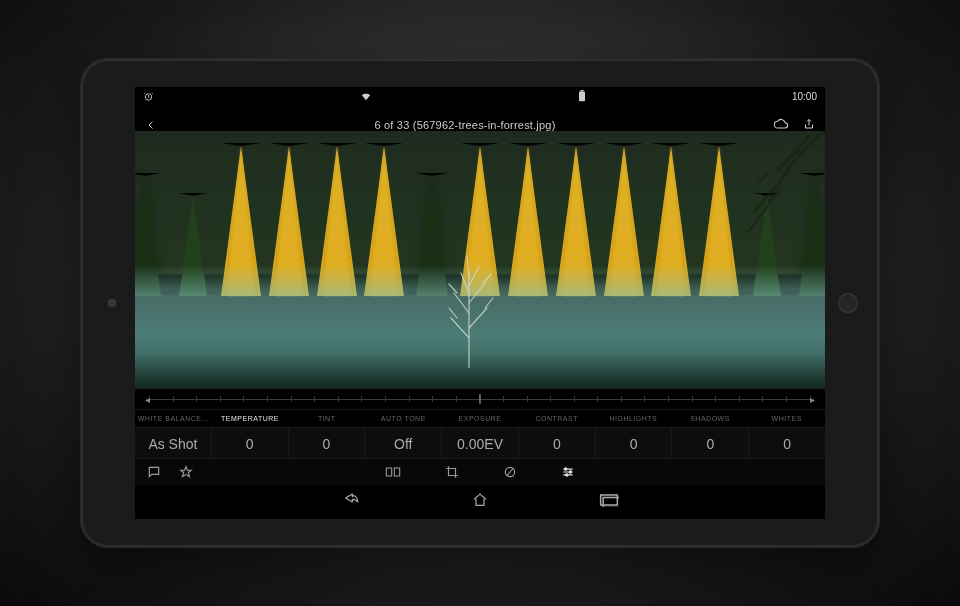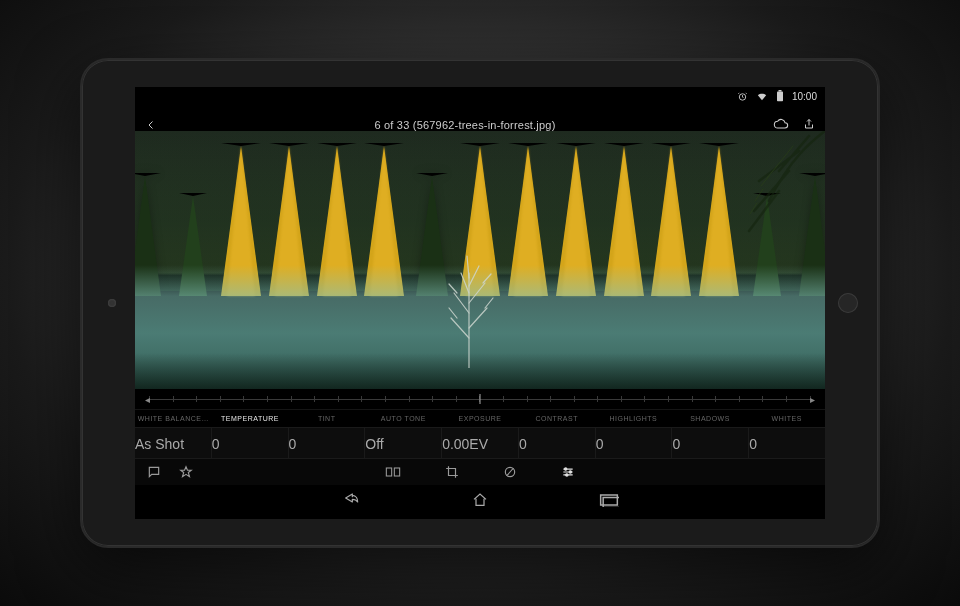--- a/index.html
+++ b/index.html
@@ -31,21 +31,21 @@
   }
   .screen {
     width: 690px; height: 432px;
     background: #000;
     position: relative;
     display: flex; flex-direction: column;
     overflow: hidden;
   }
   
   .statusbar {
-    height: 18px; display: flex; align-items: center; justify-content: flex-end;
+    height: 18px; display: flex; align-items: center; justify-content: space-between;
     padding: 0 8px; gap: 8px; color: #ddd; font-size: 10px;
     background: #000;
   }
   .statusbar svg { display:block; }
   
   .appbar {
     height: 26px; display: flex; align-items: flex-end; justify-content: space-between;
     padding: 0 10px; color: #ccc; font-size: 11px; background: #000;
   }
   .appbar .left, .appbar .right { display:flex; align-items:center; gap:14px; }
@@ -100,21 +100,21 @@
   
   .adjust-labels {
     height: 18px; background:#000; display:flex; border-top:1px solid #151515;
   }
   .adjust-labels .col { flex:1; text-align:center; font-size:7px; letter-spacing:0.5px;
     color:#666; text-transform:uppercase; line-height:18px; overflow:hidden; white-space:nowrap; }
   .adjust-labels .col.active { color:#e6e6e6; }
   .adjust-values {
     height: 32px; background:#0d0d0d; display:flex; border-top:1px solid #1a1a1a; border-bottom:1px solid #1a1a1a;
   }
-  .adjust-values .col { flex:1; text-align:left; font-size:14px; color:#aaa; line-height:32px;
+  .adjust-values .col { flex:1; text-align:center; font-size:14px; color:#aaa; line-height:32px;
     font-weight:300; }
   .adjust-values .col + .col { border-left:1px solid #1a1a1a; }
 
   
   .toolrow {
     height: 30px; background:#080808; display:flex; align-items:center; justify-content:center; gap:60px;
   }
   .toolrow.small { height:26px; gap:44px; }
   .toolrow .pad-left { position:absolute; left:12px; display:flex; gap:18px; }
   .toolrow-wrap { position:relative; }

